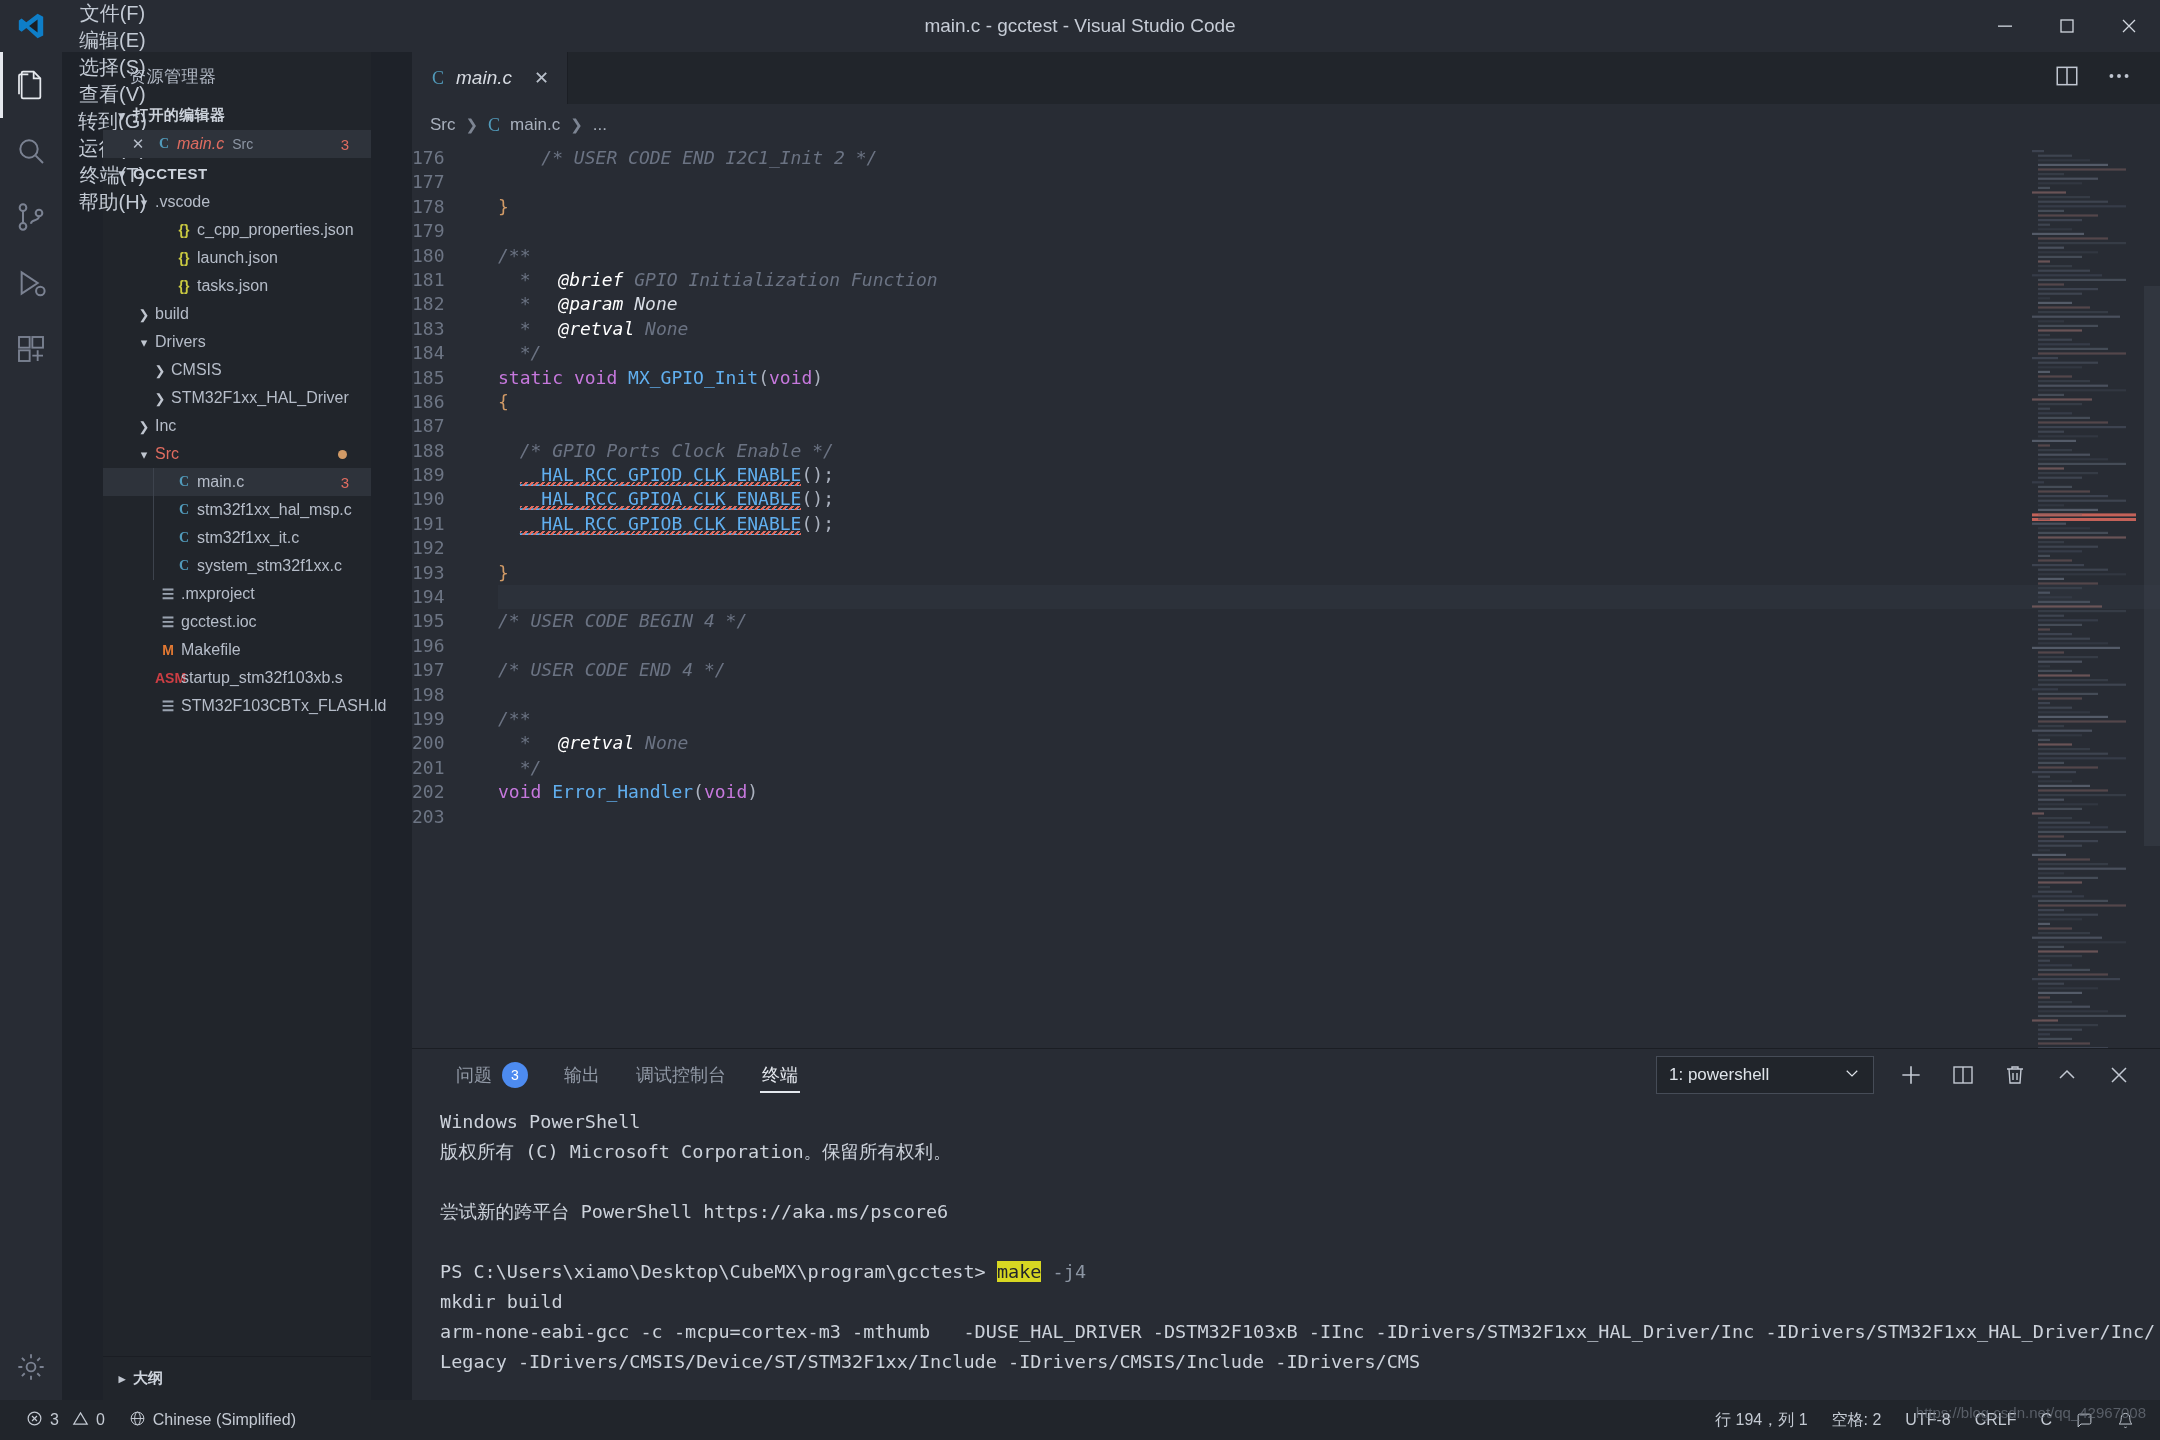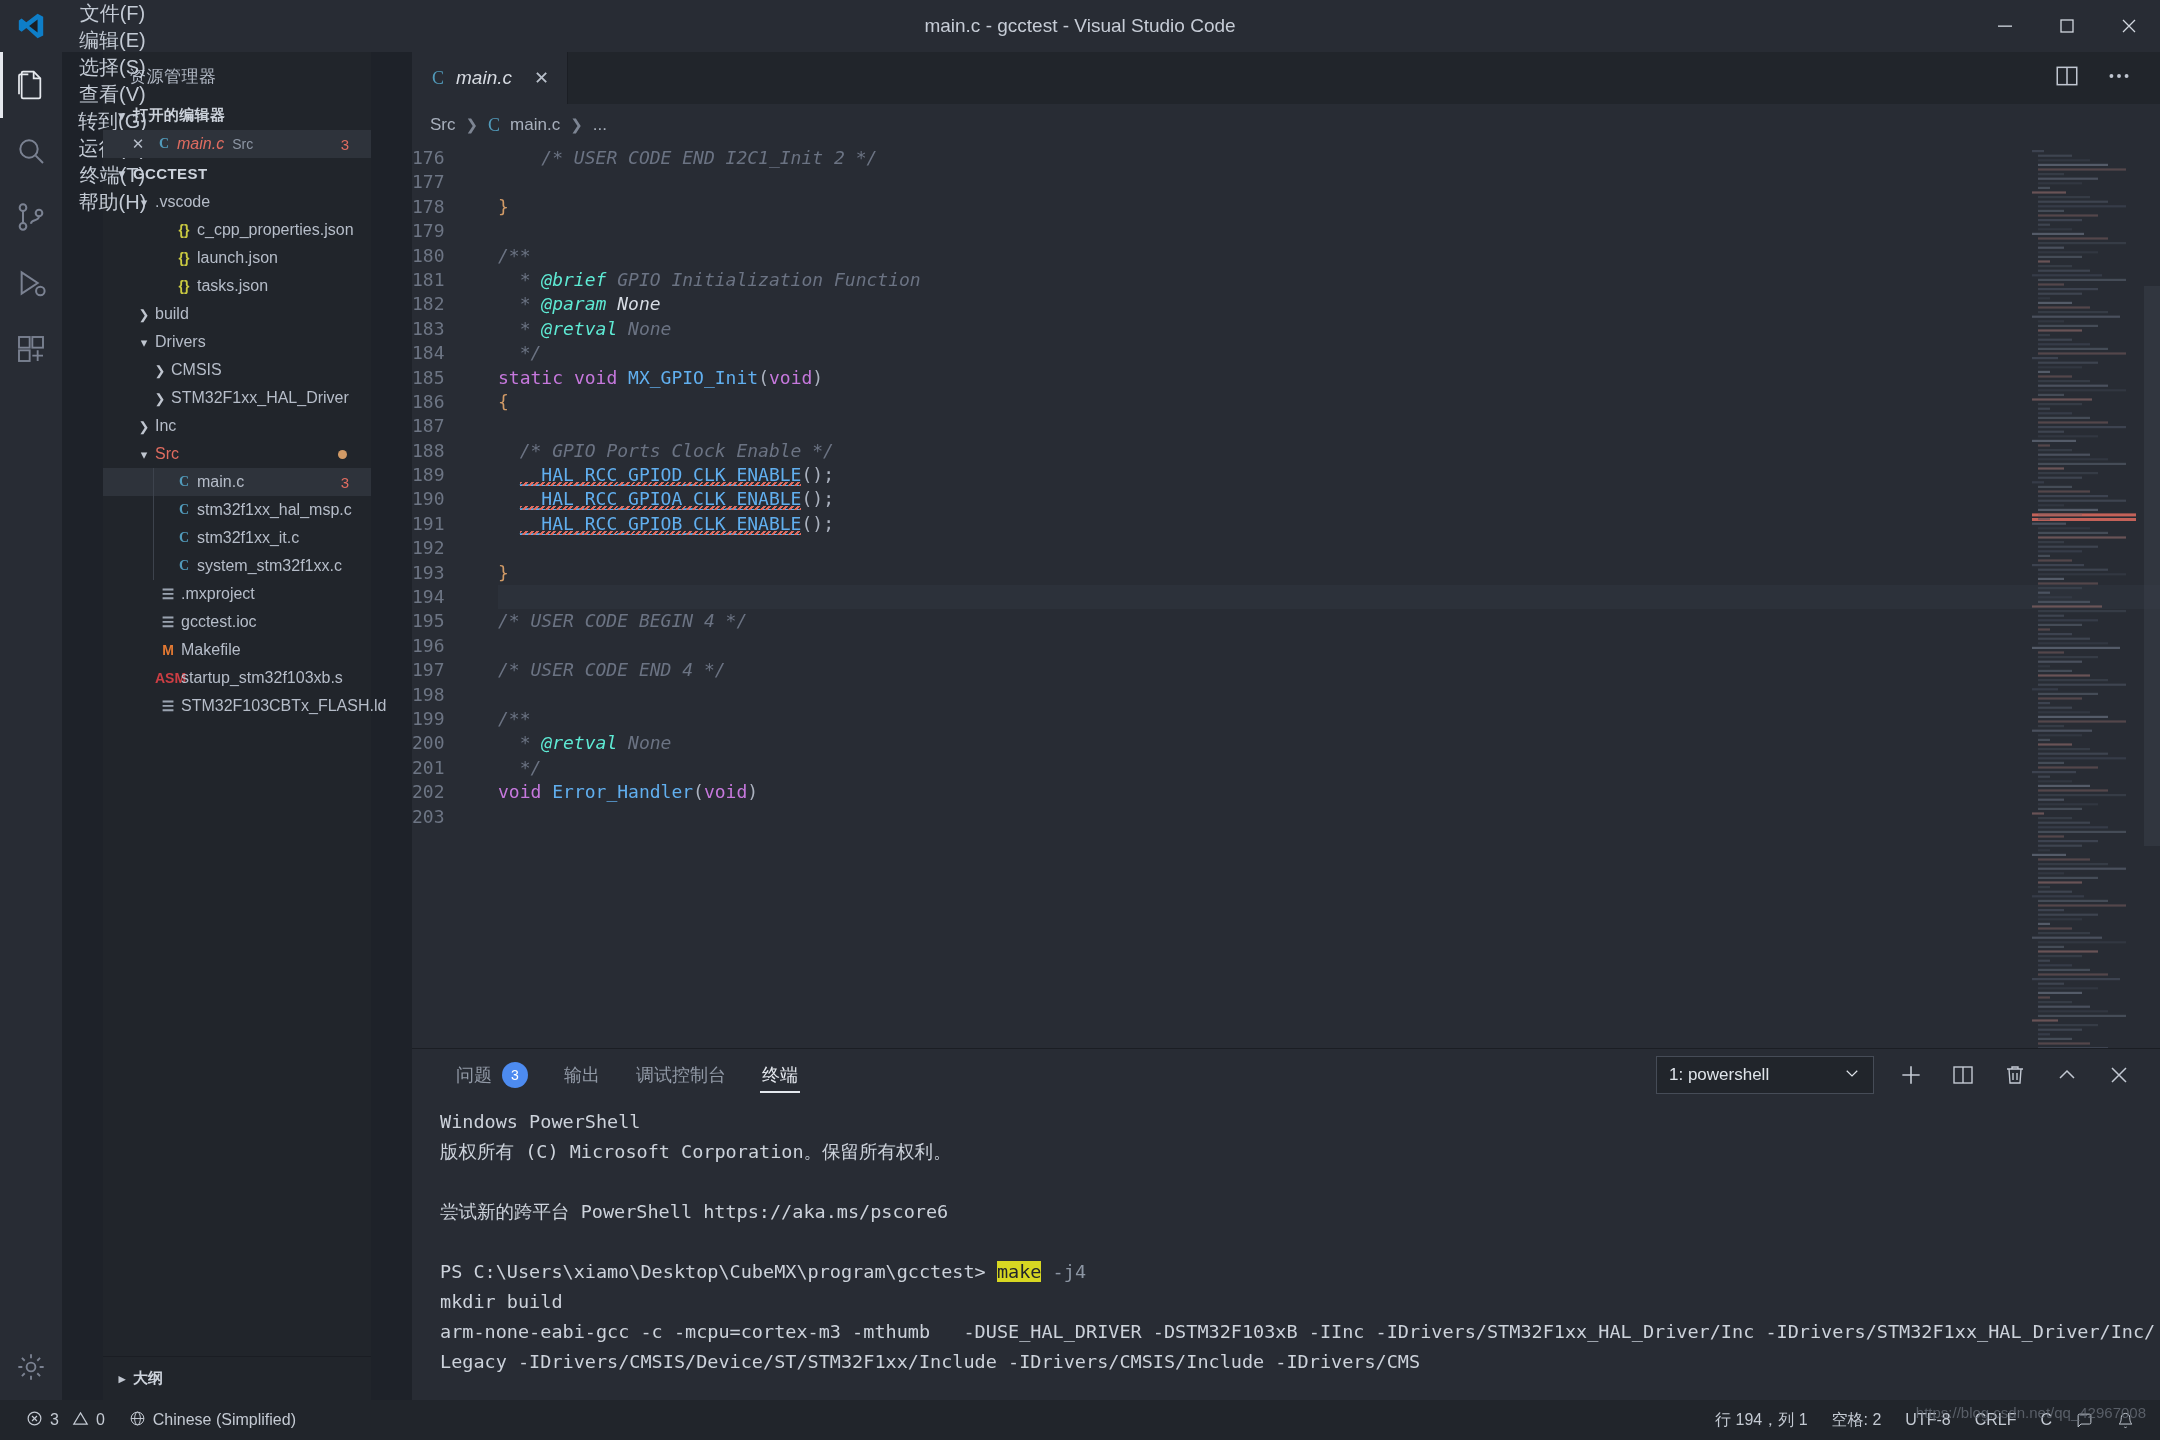--- a/index.html
+++ b/index.html
@@ -141,21 +141,21 @@
   }
   #gutter .ln { height: 24.4px; line-height: 24.4px; }
   #codearea {
     flex: 1 1 auto; position: relative;
     font-family: "DejaVu Sans Mono", monospace; font-size: 18px;
     color: #abb2bf; min-width:0;
   }
   .cline { height: 24.4px; line-height: 24.4px; white-space: pre; position: relative; }
   .cline.hl { background: #2c313a; }
   .cm { color: #6b7383; font-style: italic; }
-  .tag { color: #5eead4; font-style: italic; }
+  .tag { color: #ffffff; font-style: italic; margin-left: 17px; }
   .kw { color: #c678dd; }
   .fn { color: #61afef; }
   .br { color: #d19a66; }
   .white { color: #d7dce4; font-style: italic; }
   .err { text-decoration: none; position: relative; }
   .err::after {
     content:""; position:absolute; left:0; right:0; bottom:-1px; height:4px;
     background-image: repeating-linear-gradient(135deg,#e06c60 0 2px,transparent 2px 4px);
   }
   .ulink { border-bottom: 1px solid #61afef; }

